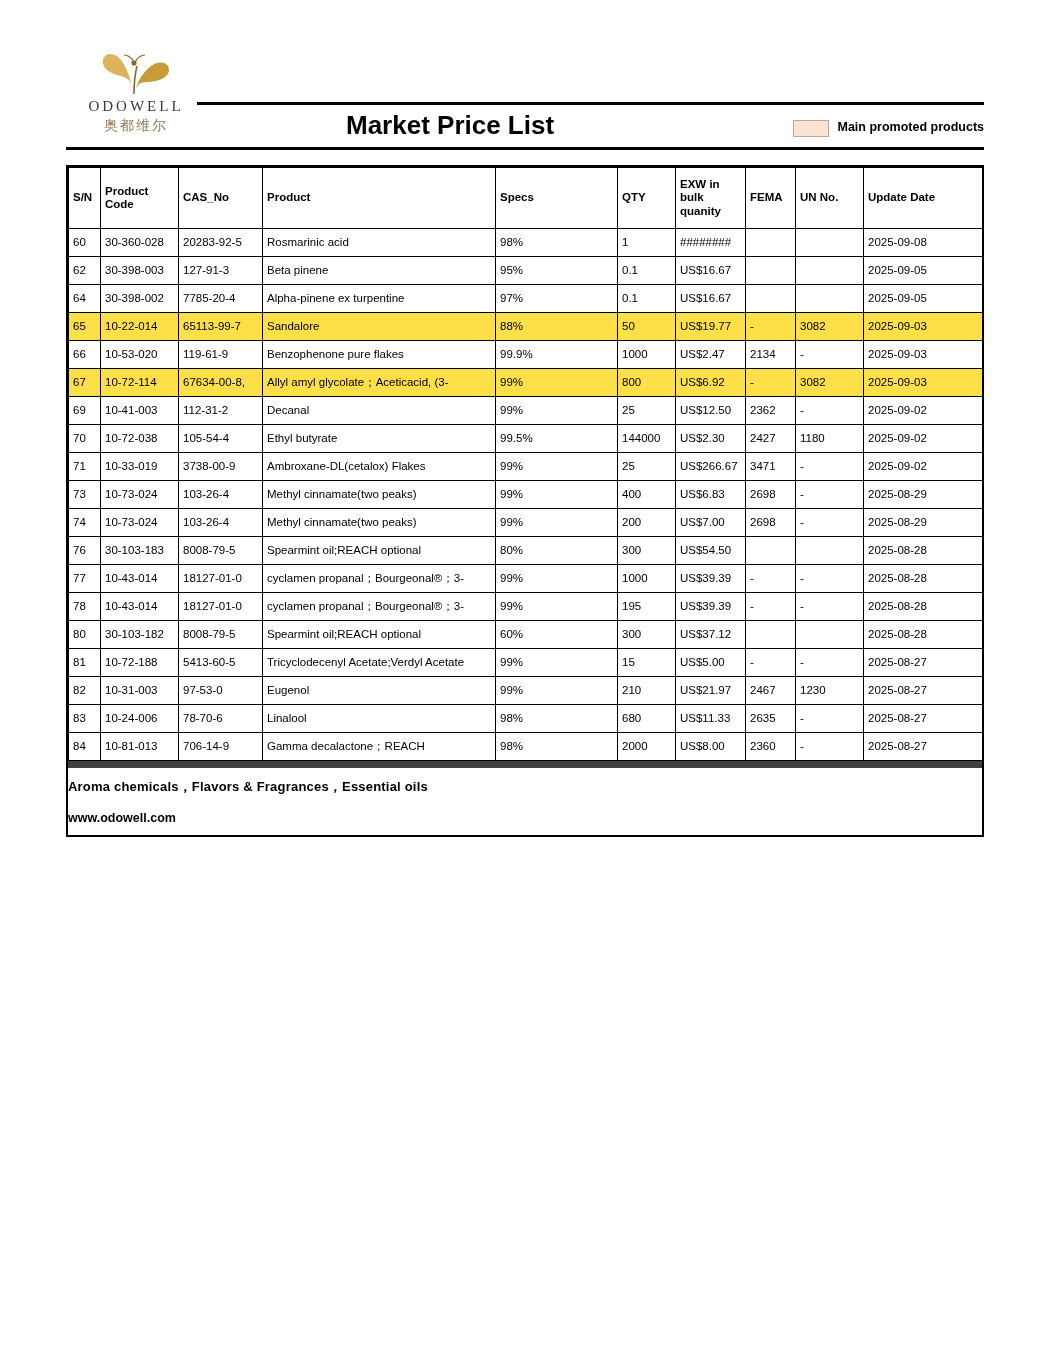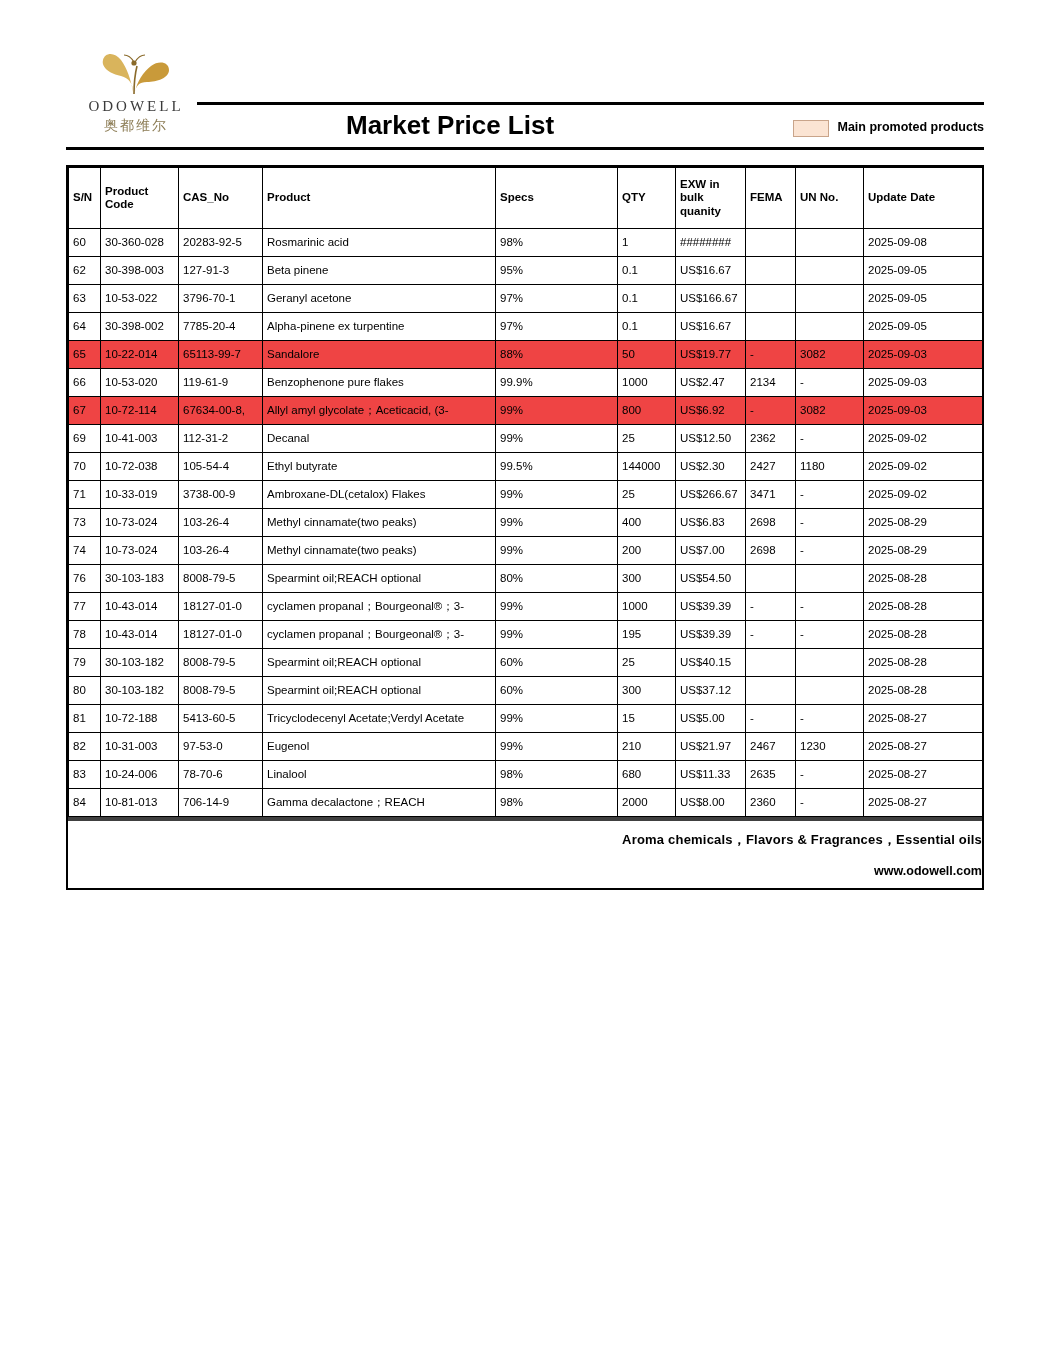--- a/index.html
+++ b/index.html
@@ -131,38 +131,38 @@
     font-weight: bold;
     font-size: 11.5px;
     vertical-align: middle;
     height: 56px;
     white-space: normal;
   }
   table.price tbody td {
     height: 23px;
   }
   tr.highlight td {
-    background: #ef4444;
+    background: #fde047;
   }
   
   col.c-sn      { width: 32px; }
   col.c-code    { width: 78px; }
   col.c-cas     { width: 84px; }
   col.c-product { width: 233px; }
   col.c-specs   { width: 122px; }
   col.c-qty     { width: 58px; }
   col.c-exw     { width: 70px; }
   col.c-fema    { width: 50px; }
   col.c-un      { width: 68px; }
   col.c-date    { width: 119px; }
 
   
   .footer-band {
-    border-top: 4px solid #404040;
-    text-align: right;
+    border-top: 7px solid #404040;
+    text-align: left;
     padding: 10px 0 10px 0;
   }
   .footer-line1 {
     font-size: 13px;
     font-weight: bold;
     letter-spacing: 0.2px;
   }
   .footer-line2 {
     font-size: 12.5px;
     font-weight: bold;
@@ -249,32 +249,20 @@
             <td>127-91-3</td>
             <td>Beta pinene</td>
             <td>95%</td>
             <td>0.1</td>
             <td>US$16.67</td>
             <td></td>
             <td></td>
             <td>2025-09-05</td>
           </tr>
           <tr>
-            <td>63</td>
-            <td>10-53-022</td>
-            <td>3796-70-1</td>
-            <td>Geranyl acetone</td>
-            <td>97%</td>
-            <td>0.1</td>
-            <td>US$166.67</td>
-            <td></td>
-            <td></td>
-            <td>2025-09-05</td>
-          </tr>
-          <tr>
             <td>64</td>
             <td>30-398-002</td>
             <td>7785-20-4</td>
             <td>Alpha-pinene ex turpentine</td>
             <td>97%</td>
             <td>0.1</td>
             <td>US$16.67</td>
             <td></td>
             <td></td>
             <td>2025-09-05</td>
@@ -405,32 +393,20 @@
             <td>18127-01-0</td>
             <td>cyclamen propanal；Bourgeonal®；3-</td>
             <td>99%</td>
             <td>195</td>
             <td>US$39.39</td>
             <td>-</td>
             <td>-</td>
             <td>2025-08-28</td>
           </tr>
           <tr>
-            <td>79</td>
-            <td>30-103-182</td>
-            <td>8008-79-5</td>
-            <td>Spearmint oil;REACH optional</td>
-            <td>60%</td>
-            <td>25</td>
-            <td>US$40.15</td>
-            <td></td>
-            <td></td>
-            <td>2025-08-28</td>
-          </tr>
-          <tr>
             <td>80</td>
             <td>30-103-182</td>
             <td>8008-79-5</td>
             <td>Spearmint oil;REACH optional</td>
             <td>60%</td>
             <td>300</td>
             <td>US$37.12</td>
             <td></td>
             <td></td>
             <td>2025-08-28</td>

